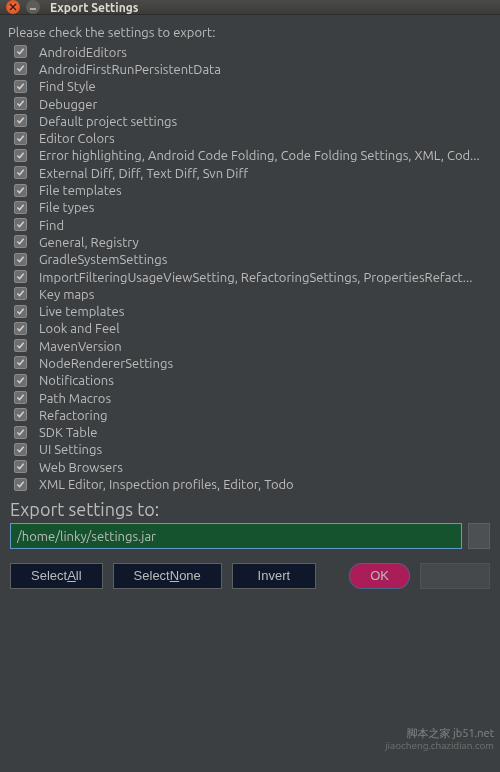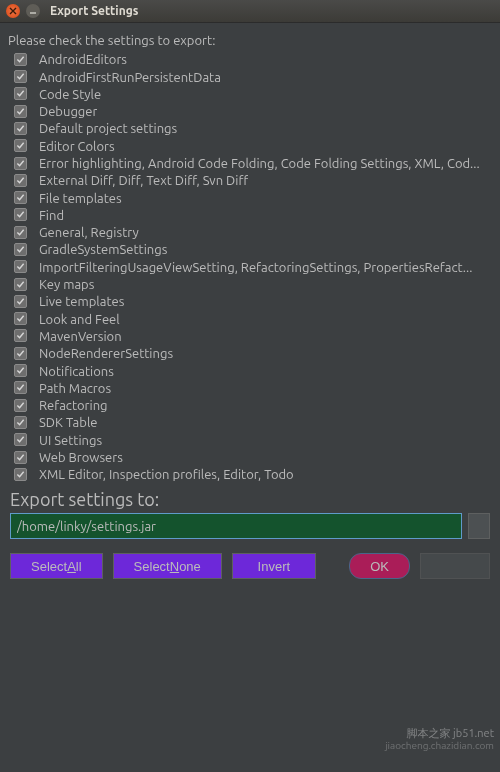--- a/index.html
+++ b/index.html
@@ -22,21 +22,21 @@
   .chk { width: 13px; height: 13px; background: #6e6e6e; border: 1px solid #8a8a8a; border-radius: 2px; flex-shrink: 0; display:flex; align-items:center; justify-content:center; }
   .chk svg { display:block; }
   
   .export-label { font-size: 18px; color: #bbbbbb; margin: 6px 0 4px 4px; }
   .path-row { display: flex; gap: 6px; padding: 0 4px; }
   .path-input-wrap { flex: 1; border: 1px solid #5f9bca; background: #14532d; height: 26px; display: flex; align-items: center; padding: 0 6px; }
   .path-input { flex:1; background: transparent; border: none; outline: none; color: #bbbbbb; font-size: 13px; font-family: inherit; }
   .path-browse { width: 22px; height: 26px; background: #4c5052; border: 1px solid #5e6060; }
   
   .button-row { display: flex; gap: 10px; padding: 14px 4px 0 4px; align-items:center; }
-  .btn { background: #6d28d9; border: 1px solid #5e6060; color: #bbbbbb; font-size: 13px; height: 26px; padding: 0 20px; display:flex; align-items:center; justify-content:center; min-width: 84px; }
+  .btn { background: #0f172a; border: 1px solid #5e6060; color: #bbbbbb; font-size: 13px; height: 26px; padding: 0 20px; display:flex; align-items:center; justify-content:center; min-width: 84px; }
   .btn .ul { text-decoration: underline; }
   .spacer { flex:1; }
   .btn-primary { background: #be185d; border-color: #4a6d96; color: #d0d0d0; min-width: 60px; opacity: 0.85; border-radius: 12px; }
   .btn-hidden-right { width: 70px; height:26px; background:#4c5052; border:1px solid #5e6060; opacity:0.6; }
   
   .watermark { position: absolute; right: 6px; bottom: 20px; text-align: right; font-size: 11px; color: rgba(255,255,255,0.35); pointer-events: none; line-height:1.2; }
   .watermark .sub { font-size: 10px; color: rgba(255,255,255,0.25); }
 </style>
 </head>
 <body>
@@ -76,21 +76,21 @@
             </svg>
           </span>
           <span class="label">AndroidFirstRunPersistentData</span>
         </div>
         <div class="check-item">
           <span class="chk">
             <svg width="9" height="9" viewBox="0 0 10 10">
               <path d="M1.5 5 L4 7.5 L8.5 2" stroke="#d6d6d6" stroke-width="1.6" fill="none"></path>
             </svg>
           </span>
-          <span class="label">Code Style</span>
+          <span class="label">Find Style</span>
         </div>
         <div class="check-item">
           <span class="chk">
             <svg width="9" height="9" viewBox="0 0 10 10">
               <path d="M1.5 5 L4 7.5 L8.5 2" stroke="#d6d6d6" stroke-width="1.6" fill="none"></path>
             </svg>
           </span>
           <span class="label">Debugger</span>
         </div>
         <div class="check-item">
@@ -125,20 +125,28 @@
           </span>
           <span class="label">External Diff, Diff, Text Diff, Svn Diff</span>
         </div>
         <div class="check-item">
           <span class="chk">
             <svg width="9" height="9" viewBox="0 0 10 10">
               <path d="M1.5 5 L4 7.5 L8.5 2" stroke="#d6d6d6" stroke-width="1.6" fill="none"></path>
             </svg>
           </span>
           <span class="label">File templates</span>
+        </div>
+        <div class="check-item">
+          <span class="chk">
+            <svg width="9" height="9" viewBox="0 0 10 10">
+              <path d="M1.5 5 L4 7.5 L8.5 2" stroke="#d6d6d6" stroke-width="1.6" fill="none"></path>
+            </svg>
+          </span>
+          <span class="label">File types</span>
         </div>
         <div class="check-item">
           <span class="chk">
             <svg width="9" height="9" viewBox="0 0 10 10">
               <path d="M1.5 5 L4 7.5 L8.5 2" stroke="#d6d6d6" stroke-width="1.6" fill="none"></path>
             </svg>
           </span>
           <span class="label">Find</span>
         </div>
         <div class="check-item">

